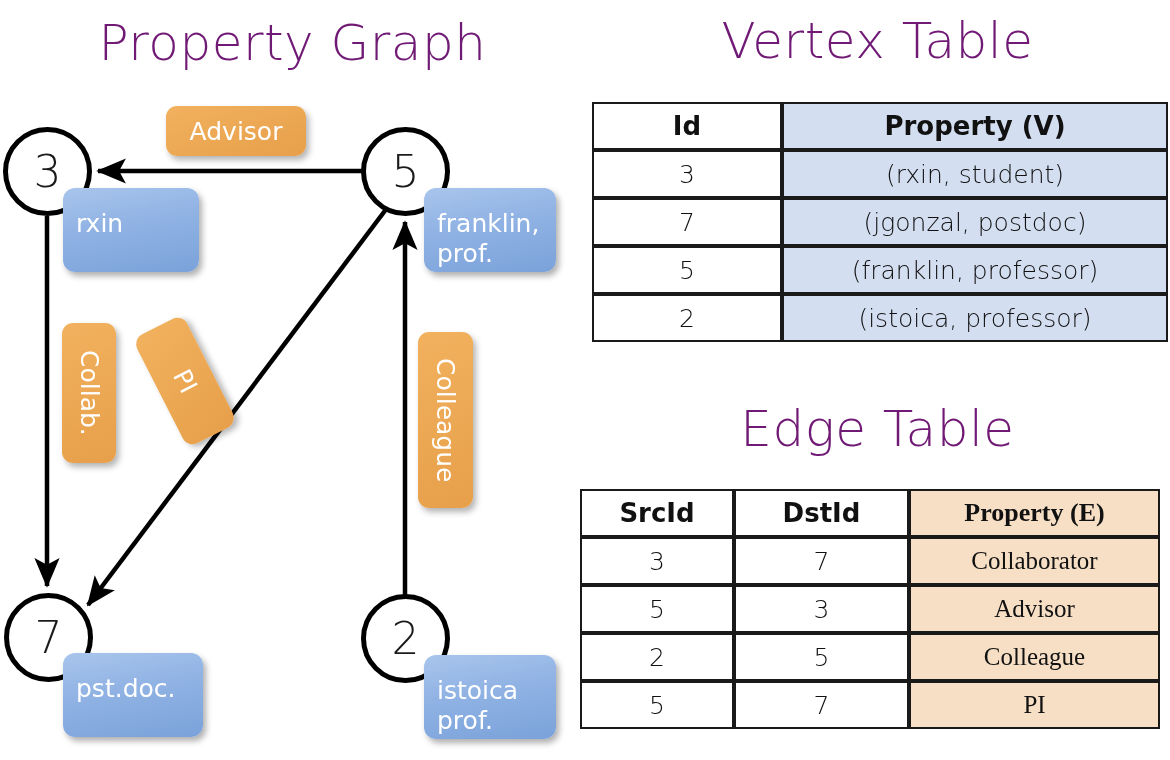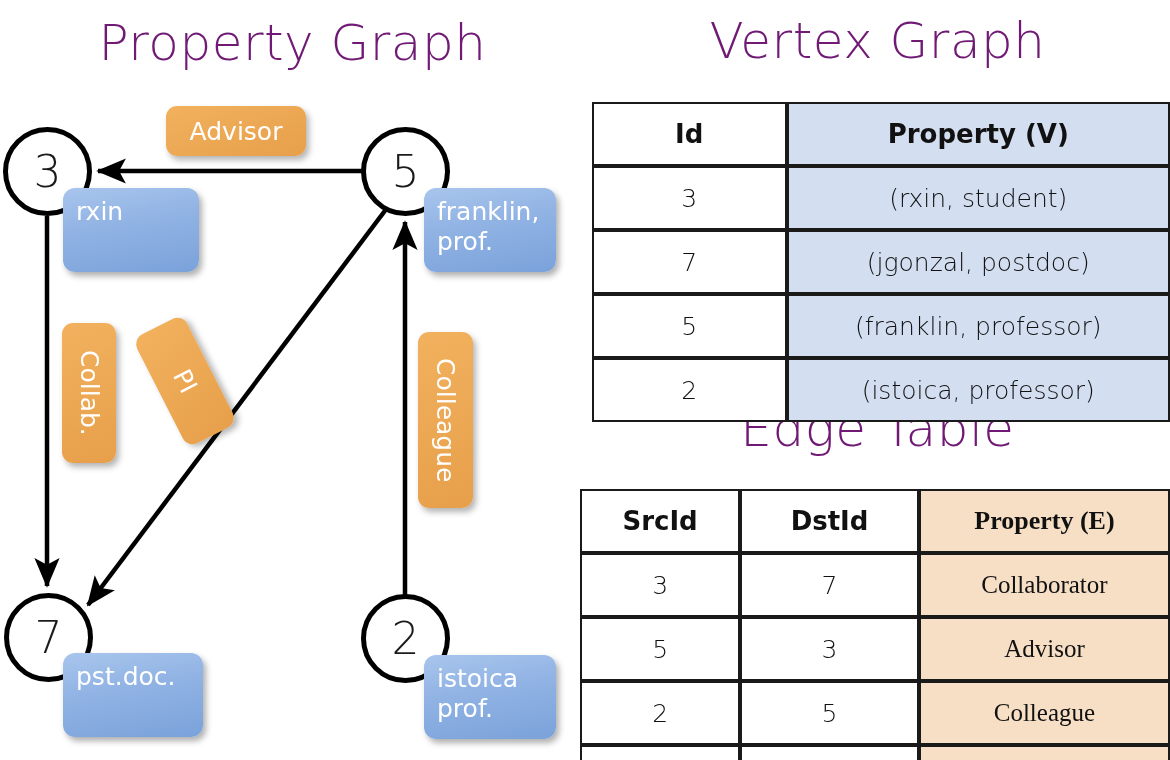--- a/index.html
+++ b/index.html
@@ -62,21 +62,21 @@
 
   .prop-box {
     position: absolute;
     border-radius: 12px;
     box-sizing: border-box;
     color: #ffffff;
     font-family: "DejaVu Sans", sans-serif;
     font-weight: 400;
     font-size: 25px;
     line-height: 1.18;
-    padding: 9px 0 0 13px;
+    padding: 21px 0 0 13px;
     background: linear-gradient(170deg, #a8c5ec 0%, #91b3e4 42%, #7aa2da 100%);
     box-shadow: 3px 4px 6px rgba(0,0,0,0.32);
     z-index: 6;
   }
   .prop-box .ln { display: block; }
 
   .edge-label {
     position: absolute;
     border-radius: 11px;
     box-sizing: border-box;
@@ -105,21 +105,21 @@
     border-spacing: 0;
     font-family: "DejaVu Sans", sans-serif;
     font-weight: 300;
   }
   .data-table td, .data-table th {
     border: 2px solid #1a1a1a;
     text-align: center;
     font-weight: 300;
     font-size: 25px;
     color: #111111;
-    padding: 8px;
+    padding: 0;
     height: 44px;
     vertical-align: middle;
   }
   .data-table th {
     font-weight: 700;
     font-size: 26px;
   }
   .cell-plain { background: #ffffff; }
   .cell-blue  { background: #d3def0; }
   .cell-peach { background: #f7dfc6; font-family: Liberation Serif, serif; }
@@ -131,21 +131,21 @@
   #edge-table { left: 580px; top: 489px; }
   #edge-table .col-src  { width: 150px; }
   #edge-table .col-dst  { width: 171px; }
   #edge-table .col-prop { width: 247px; }
 </style>
 </head>
 <body>
 
 <div class="big-title" id="title-property-graph">Property Graph</div>
 
-<div class="big-title" id="title-vertex-table">Vertex Graph</div>
+<div class="big-title" id="title-vertex-table">Vertex Table</div>
 
 <div class="big-title" id="title-edge-table">Edge Table</div>
 
 <div id="graph-panel">
 
   <svg id="graph-svg" viewBox="0 0 585 760">
     <defs>
       <marker id="arrowhead" markerWidth="7" markerHeight="7" refX="6.2" refY="3.1" orient="auto" markerUnits="strokeWidth">
         <path d="M0,0.3 L6.6,3.1 L0,5.9 L1.5,3.1 Z" fill="#000000"></path>
       </marker>

